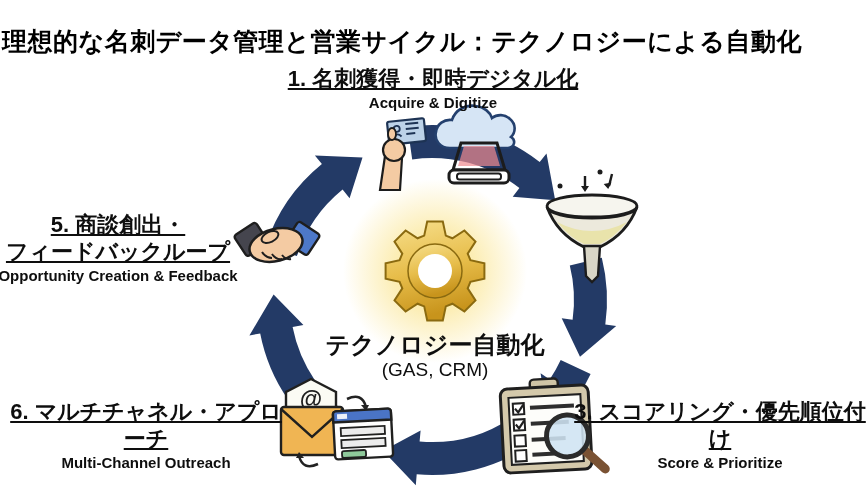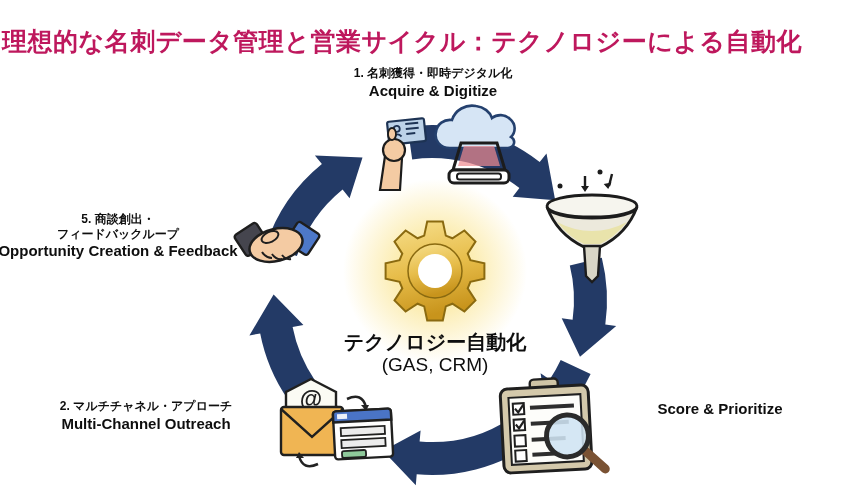--- a/index.html
+++ b/index.html
@@ -3,33 +3,33 @@
 <meta charset="utf-8">
 <style>
   html,body{margin:0;padding:0;}
   body{
     width:866px;height:493px;position:relative;overflow:hidden;
     background:#ffffff;color:#0e0e0e;
     font-family:"Liberation Sans","DejaVu Sans",sans-serif;
   }
   .title{
     position:absolute;top:8px;left:0;width:804px;text-align:center;
-    font-size:25px;font-weight:700;letter-spacing:.5px;color:#be185d;
+    font-size:25px;font-weight:700;letter-spacing:.5px;color:#000000;
   }
   #diagram{position:absolute;left:0;top:0;}
   .step-label{position:absolute;text-align:center;}
-  .jp{font-size:12px;font-weight:700;line-height:1.22;white-space:pre-line;}
+  .jp{font-size:22px;font-weight:700;line-height:1.22;white-space:pre-line;text-decoration:underline;}
   .en{font-size:15px;font-weight:700;line-height:1.15;margin-top:1px;white-space:nowrap;}
   #step1{left:273px;top:66px;width:320px;}
   #step2{left:620px;top:212px;width:246px;}
   #step3{left:574px;top:399px;width:292px;}
   #step4{left:2px;top:399px;width:288px;}
   #step5{left:-6px;top:212px;width:248px;}
   .center-label{position:absolute;left:317px;top:331px;width:236px;text-align:center;}
-  .center-jp{font-size:20px;font-weight:700;line-height:1.15;}
+  .center-jp{font-size:24px;font-weight:700;line-height:1.15;}
   .center-sub{font-size:19px;font-weight:400;line-height:1.2;}
 </style>
 </head>
 <body>
 
 <svg id="diagram" width="866" height="493" viewBox="0 0 866 493">
   <defs>
     <radialGradient id="glowGrad">
       <stop offset="0%" stop-color="#fff1a8" stop-opacity="0.95"></stop>
       <stop offset="45%" stop-color="#fae284" stop-opacity="0.6"></stop>
@@ -138,24 +138,25 @@
 
 <h1 class="title">理想的な名刺データ管理と営業サイクル：テクノロジーによる自動化</h1>
 
 <div class="step-label" id="step1">
   <div class="jp">1. 名刺獲得・即時デジタル化</div>
   <div class="en">Acquire &amp; Digitize</div>
 </div>
 <div class="step-label" id="step2">
 </div>
 <div class="step-label" id="step3">
+  <div class="jp">3. スコアリング・優先順位付け</div>
   <div class="en">Score &amp; Prioritize</div>
 </div>
 <div class="step-label" id="step4">
-  <div class="jp">2. マルチチャネル・アプローチ</div>
+  <div class="jp">6. マルチチャネル・アプローチ</div>
   <div class="en">Multi-Channel Outreach</div>
 </div>
 <div class="step-label" id="step5">
   <div class="jp">5. 商談創出・
 フィードバックループ</div>
   <div class="en">Opportunity Creation &amp; Feedback</div>
 </div>
 
 <div class="center-label">
   <div class="center-jp">テクノロジー自動化</div>

